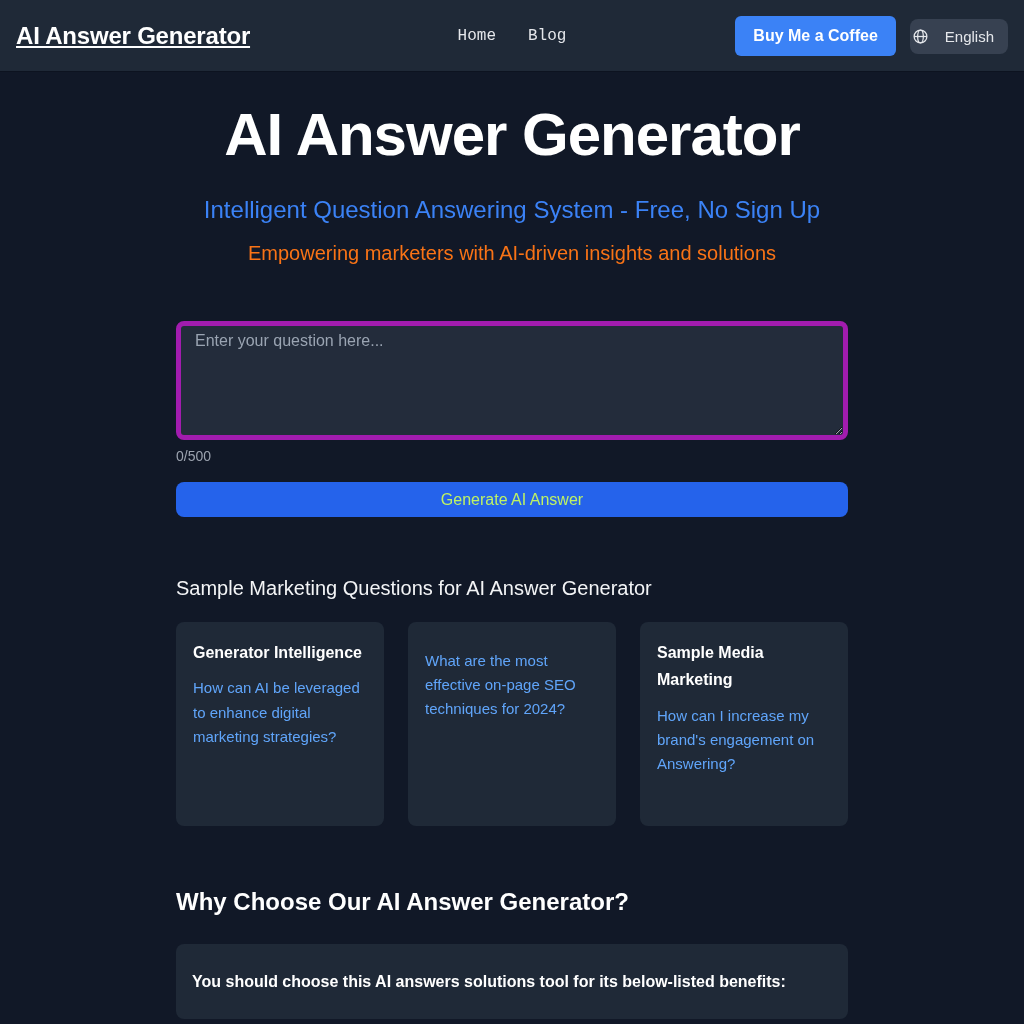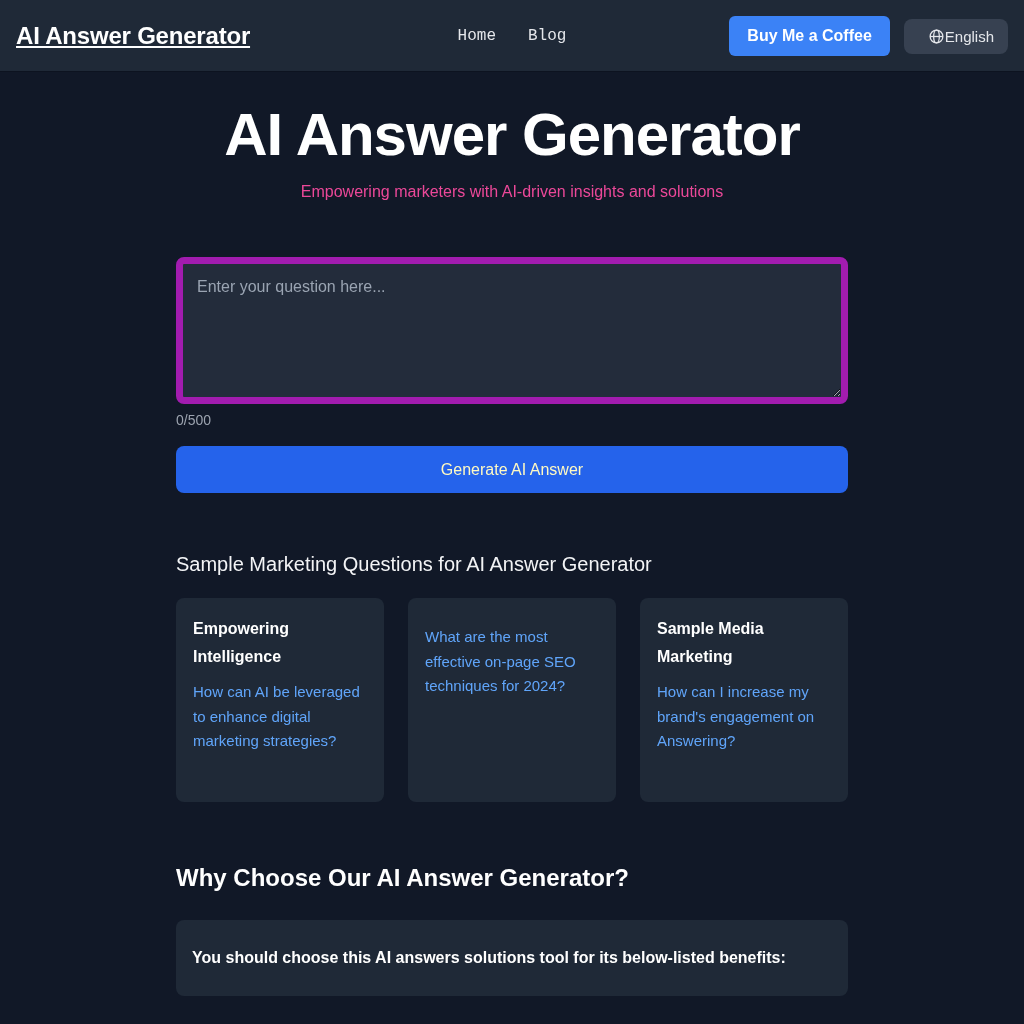--- a/index.html
+++ b/index.html
@@ -79,25 +79,25 @@
     font-family: "Liberation Sans", sans-serif;
     line-height: 1.2;
   }
 
   .lang-btn {
     background: #374151;
     color: #e5e7eb;
     font-size: 15px;
     border: none;
     border-radius: 8px;
-    padding: 9px 14px 9px 24px;
+    padding: 9px 14px 9px 2px;
     cursor: pointer;
     display: flex;
     align-items: center;
-    gap: 0;
+    gap: 16px;
     white-space: nowrap;
     font-family: "Liberation Sans", sans-serif;
   }
   .globe-icon { display: block; width: 17px; height: 17px; }
 
   
   .page {
     width: 1024px;
     padding: 0 16px;
   }
@@ -117,36 +117,36 @@
   }
   .hero-subtitle {
     margin-top: 31px;
     font-size: 24px;
     line-height: 1.15;
     color: #3b82f6;
     font-weight: normal;
   }
   .hero-tagline {
     margin-top: 17px;
-    font-size: 16px;
-    line-height: 1.2;
-    color: #ec4899;
+    font-size: 20px;
+    line-height: 1.2;
+    color: #f97316;
   }
 
   
   .form-block { margin-top: 56px; }
 
   .question-input {
     display: block;
     width: 100%;
-    height: 147px;
+    height: 119px;
     background: #232c3b;
-    border: 7px solid #a21caf;
-    border-radius: 8px;
-    padding: 12px 14px;
+    border: 5px solid #a21caf;
+    border-radius: 8px;
+    padding: 4px 14px;
     font-size: 16px;
     font-family: "Liberation Sans", sans-serif;
     color: #e5e7eb;
     resize: vertical;
     outline: none;
     line-height: 1.4;
   }
   .question-input::placeholder { color: #9aa4b2; }
 
   .char-counter {
@@ -154,26 +154,26 @@
     font-size: 14px;
     color: #9ca3af;
     margin-top: 8px;
   }
 
   .generate-btn {
     display: block;
     width: 100%;
     margin-top: 18px;
     background: #2563eb;
-    color: #fef9c3;
+    color: #bef264;
     font-size: 16px;
     font-family: "Liberation Sans", sans-serif;
     border: none;
     border-radius: 8px;
-    padding: 14px 0;
+    padding: 8px 0;
     cursor: pointer;
     line-height: 1.2;
   }
 
   
   .samples { margin-top: 59px; }
   .samples-heading {
     font-size: 20px;
     font-weight: normal;
     color: #f3f4f6;
@@ -255,37 +255,38 @@
       <span>English</span>
     </button>
   </div>
 </header>
 
 <main class="page">
   <div class="container">
 
     <section class="hero">
       <h1 class="hero-title">AI Answer Generator</h1>
+      <h2 class="hero-subtitle">Intelligent Question Answering System - Free, No Sign Up</h2>
       <p class="hero-tagline">Empowering marketers with AI-driven insights and solutions</p>
     </section>
 
     <section class="form-block">
       <textarea class="question-input" placeholder="Enter your question here..." style=""></textarea>
 
       <div class="char-counter">0/500</div>
 
       <button class="generate-btn">Generate AI Answer</button>
     </section>
 
     <section class="samples">
       <h3 class="samples-heading">Sample Marketing Questions for AI Answer Generator</h3>
 
       <div class="sample-grid">
         <div class="sample-card">
-          <div class="sample-card-title">Empowering Intelligence</div>
+          <div class="sample-card-title">Generator Intelligence</div>
           <div class="sample-card-question">How can AI be leveraged to enhance digital marketing strategies?</div>
         </div>
         <div class="sample-card">
           <div class="sample-card-question">What are the most effective on-page SEO techniques for 2024?</div>
         </div>
         <div class="sample-card">
           <div class="sample-card-title">Sample Media Marketing</div>
           <div class="sample-card-question">How can I increase my brand's engagement on Answering?</div>
         </div>
       </div>

